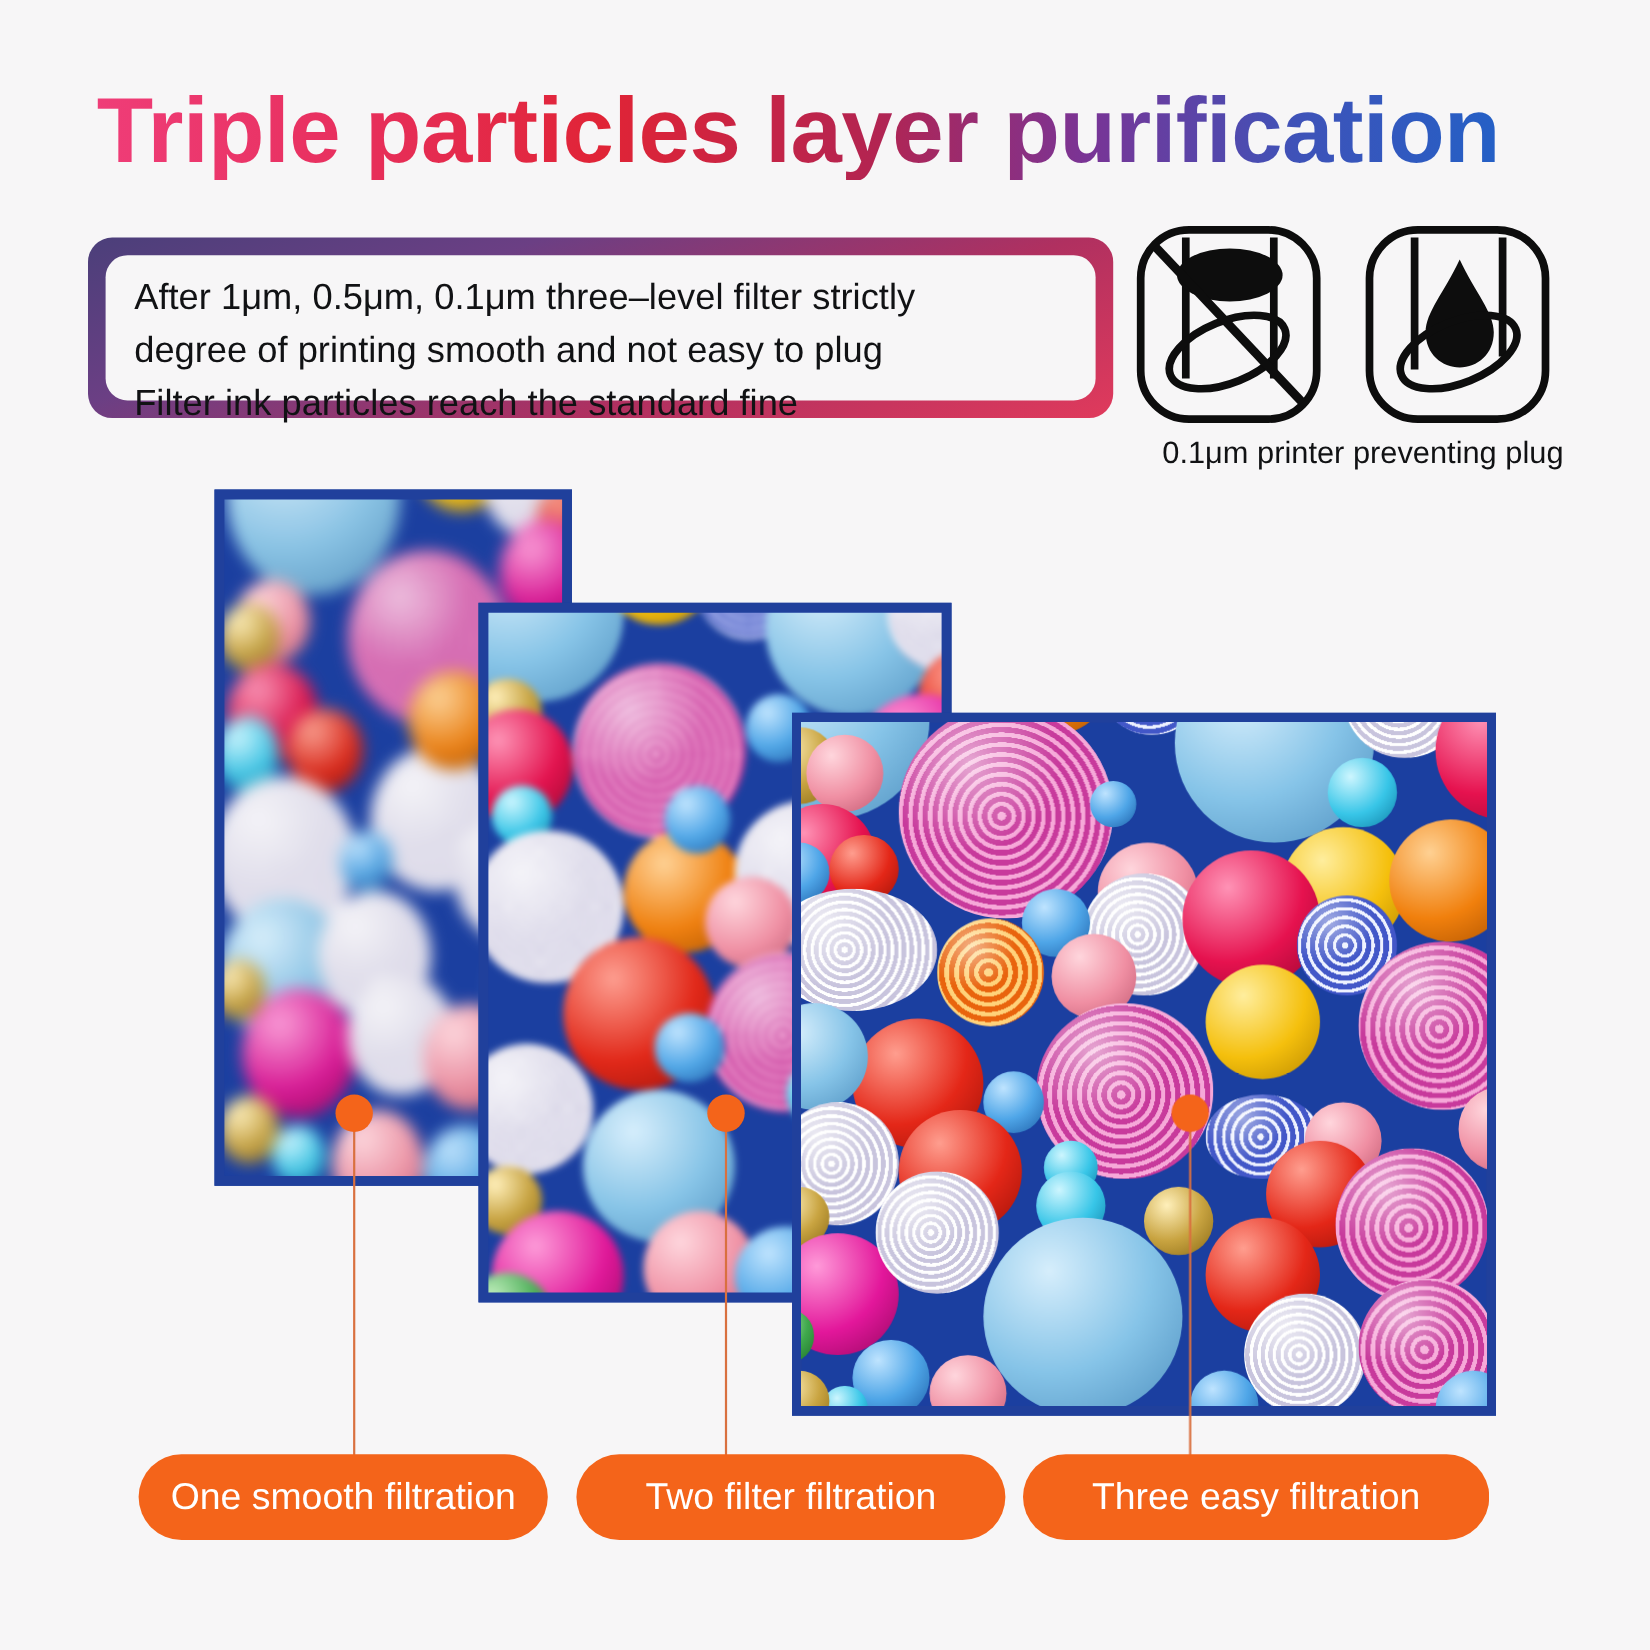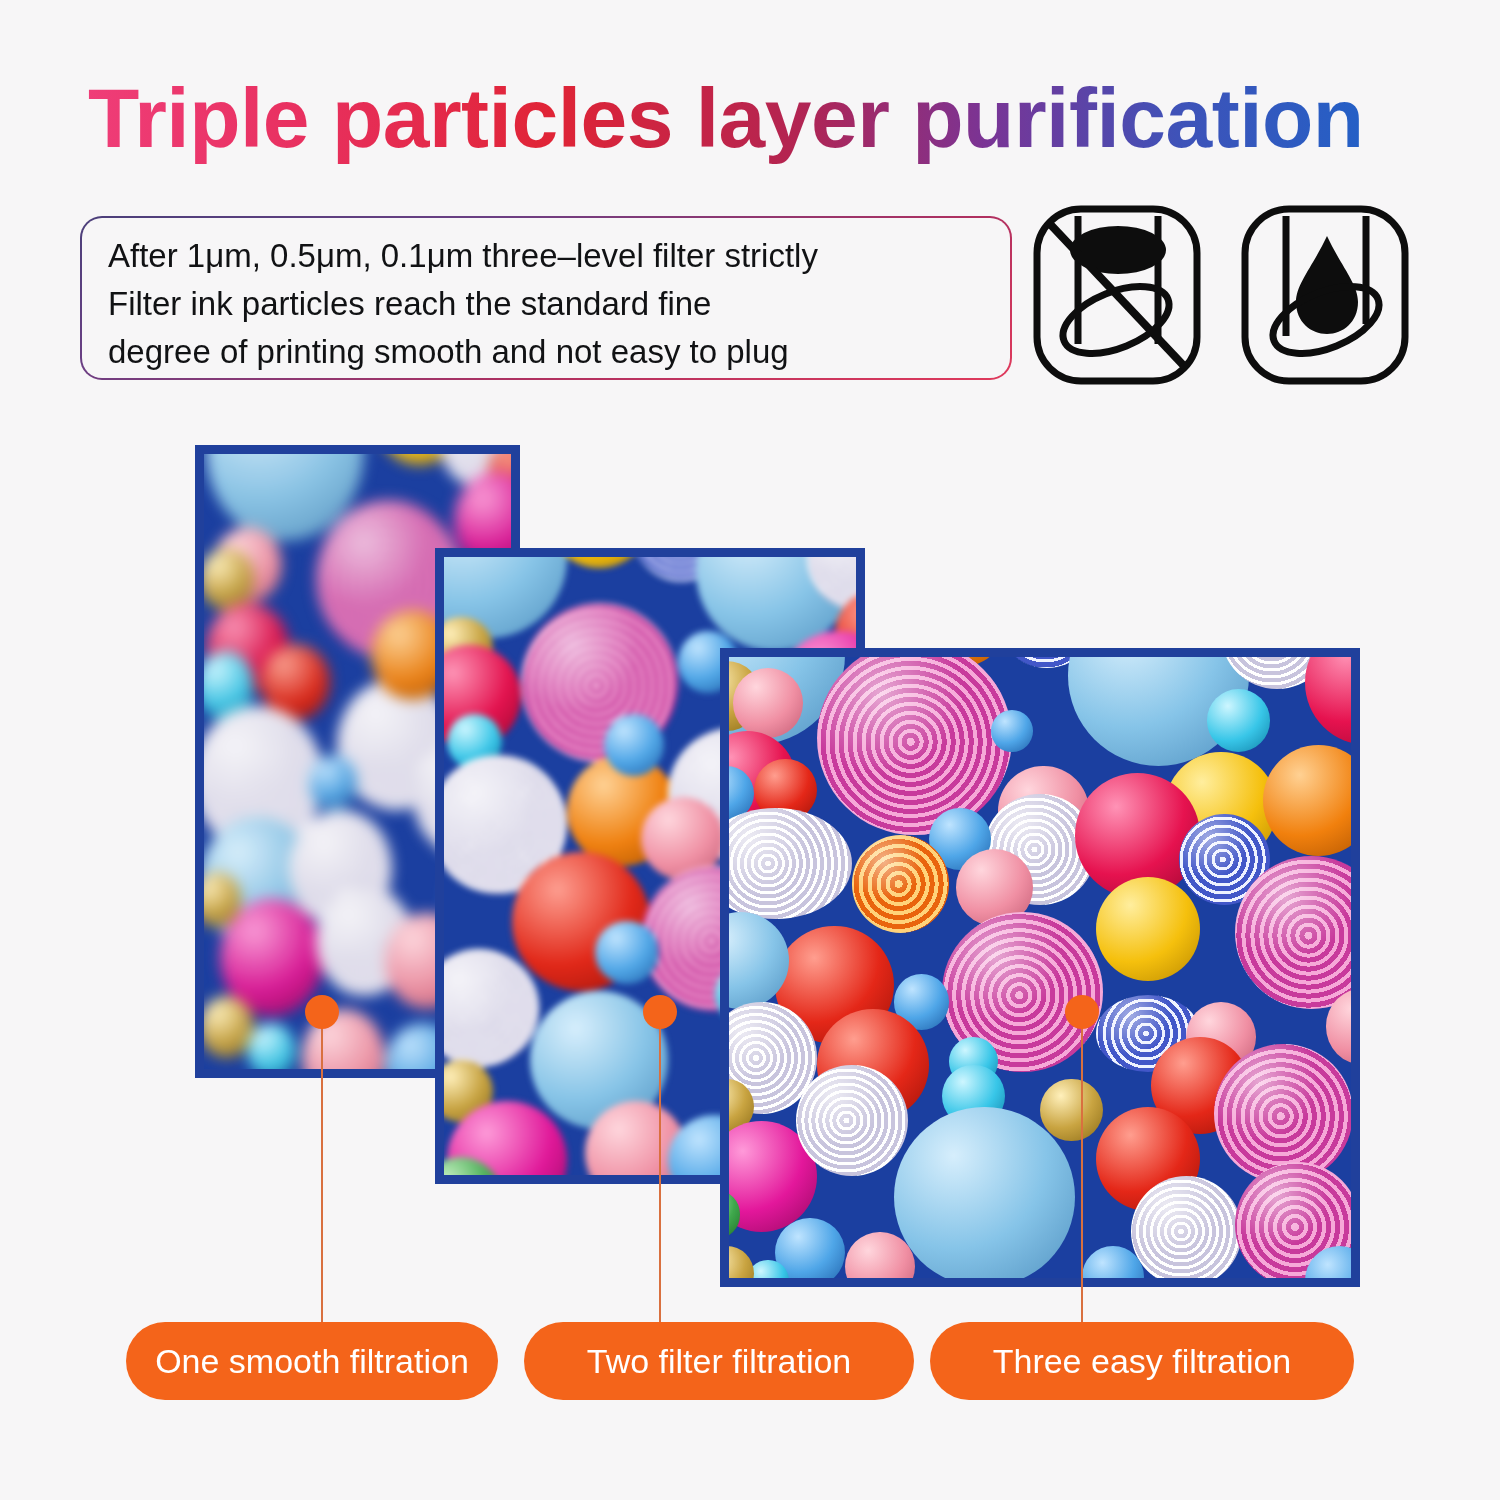--- a/index.html
+++ b/index.html
@@ -42,21 +42,21 @@
   }
 
   
   #desc-card {
     position: absolute;
     left: 80px;
     top: 216px;
     width: 932px;
     height: 164px;
     border-radius: 22px;
-    padding: 2px;
+    padding: 16px;
     background-image: linear-gradient(160deg, #4b3f7a 0%, #6b3f84 30%, #b03060 65%, #e03a5c 100%);
     box-sizing: border-box;
   }
   #desc-card-inner {
     width: 100%;
     height: 100%;
     border-radius: 20px;
     background: #f7f6f7;
     box-sizing: border-box;
     padding: 14px 22px 0 26px;
@@ -202,22 +202,22 @@
   #pill-three { left: 930px;  width: 424px; }
 </style>
 </head>
 <body>
 
 <div id="headline">Triple particles layer purification</div>
 
 <div id="desc-card">
   <div id="desc-card-inner">
     <div class="desc-line">After 1μm, 0.5μm, 0.1μm three–level filter strictly</div>
+    <div class="desc-line">degree of printing smooth and not easy to plug</div>
     <div class="desc-line">Filter ink particles reach the standard fine</div>
-    <div class="desc-line">degree of printing smooth and not easy to plug</div>
   </div>
 </div>
 
 <div id="icon-group">
 
   <div class="icon-box" id="icon-box-noplug">
     <svg viewBox="0 0 170 182" xmlns="http://www.w3.org/2000/svg">
       <rect x="5" y="5" width="160" height="172" rx="44" ry="44" fill="none" stroke="#0d0d0d" stroke-width="7"></rect>
       <line x1="46" y1="12" x2="46" y2="140" stroke="#0d0d0d" stroke-width="7"></line>
       <line x1="126" y1="12" x2="126" y2="140" stroke="#0d0d0d" stroke-width="7"></line>
@@ -230,20 +230,21 @@
   <div class="icon-box" id="icon-box-drop">
     <svg viewBox="0 0 170 182" xmlns="http://www.w3.org/2000/svg">
       <rect x="5" y="5" width="160" height="172" rx="44" ry="44" fill="none" stroke="#0d0d0d" stroke-width="7"></rect>
       <line x1="46" y1="12" x2="46" y2="132" stroke="#0d0d0d" stroke-width="7"></line>
       <line x1="126" y1="12" x2="126" y2="120" stroke="#0d0d0d" stroke-width="7"></line>
       <path d="M87 32 C 101 62, 118 80, 118 98 C 118 118, 103 130, 87 130 C 71 130, 56 118, 56 98 C 56 80, 73 62, 87 32 Z" fill="#0d0d0d"></path>
       <ellipse cx="86" cy="116" rx="56" ry="28" transform="rotate(-22 86 116)" fill="none" stroke="#0d0d0d" stroke-width="7"></ellipse>
     </svg>
   </div>
 
+  <div id="icon-caption">0.1μm printer preventing plug</div>
 </div>
 
 <div class="panel" id="panel-one">
   <div class="panel-art">
     <div class="ball sm-skyblue" style="left:6%;  top:-8%;  width:46%; height:26%;"></div>
     <div class="ball sm-yellow" style="left:56%; top:-6%;  width:24%; height:13%;"></div>
     <div class="ball tex-white" style="left:74%; top:-2%;  width:22%; height:12%;"></div>
     <div class="ball sm-red" style="left:88%; top:3%;   width:18%; height:10%;"></div>
     <div class="ball sm-magenta" style="left:78%; top:8%;   width:25%; height:14%;"></div>
     <div class="ball tex-pink" style="left:38%; top:12%;  width:42%; height:23%;"></div>

